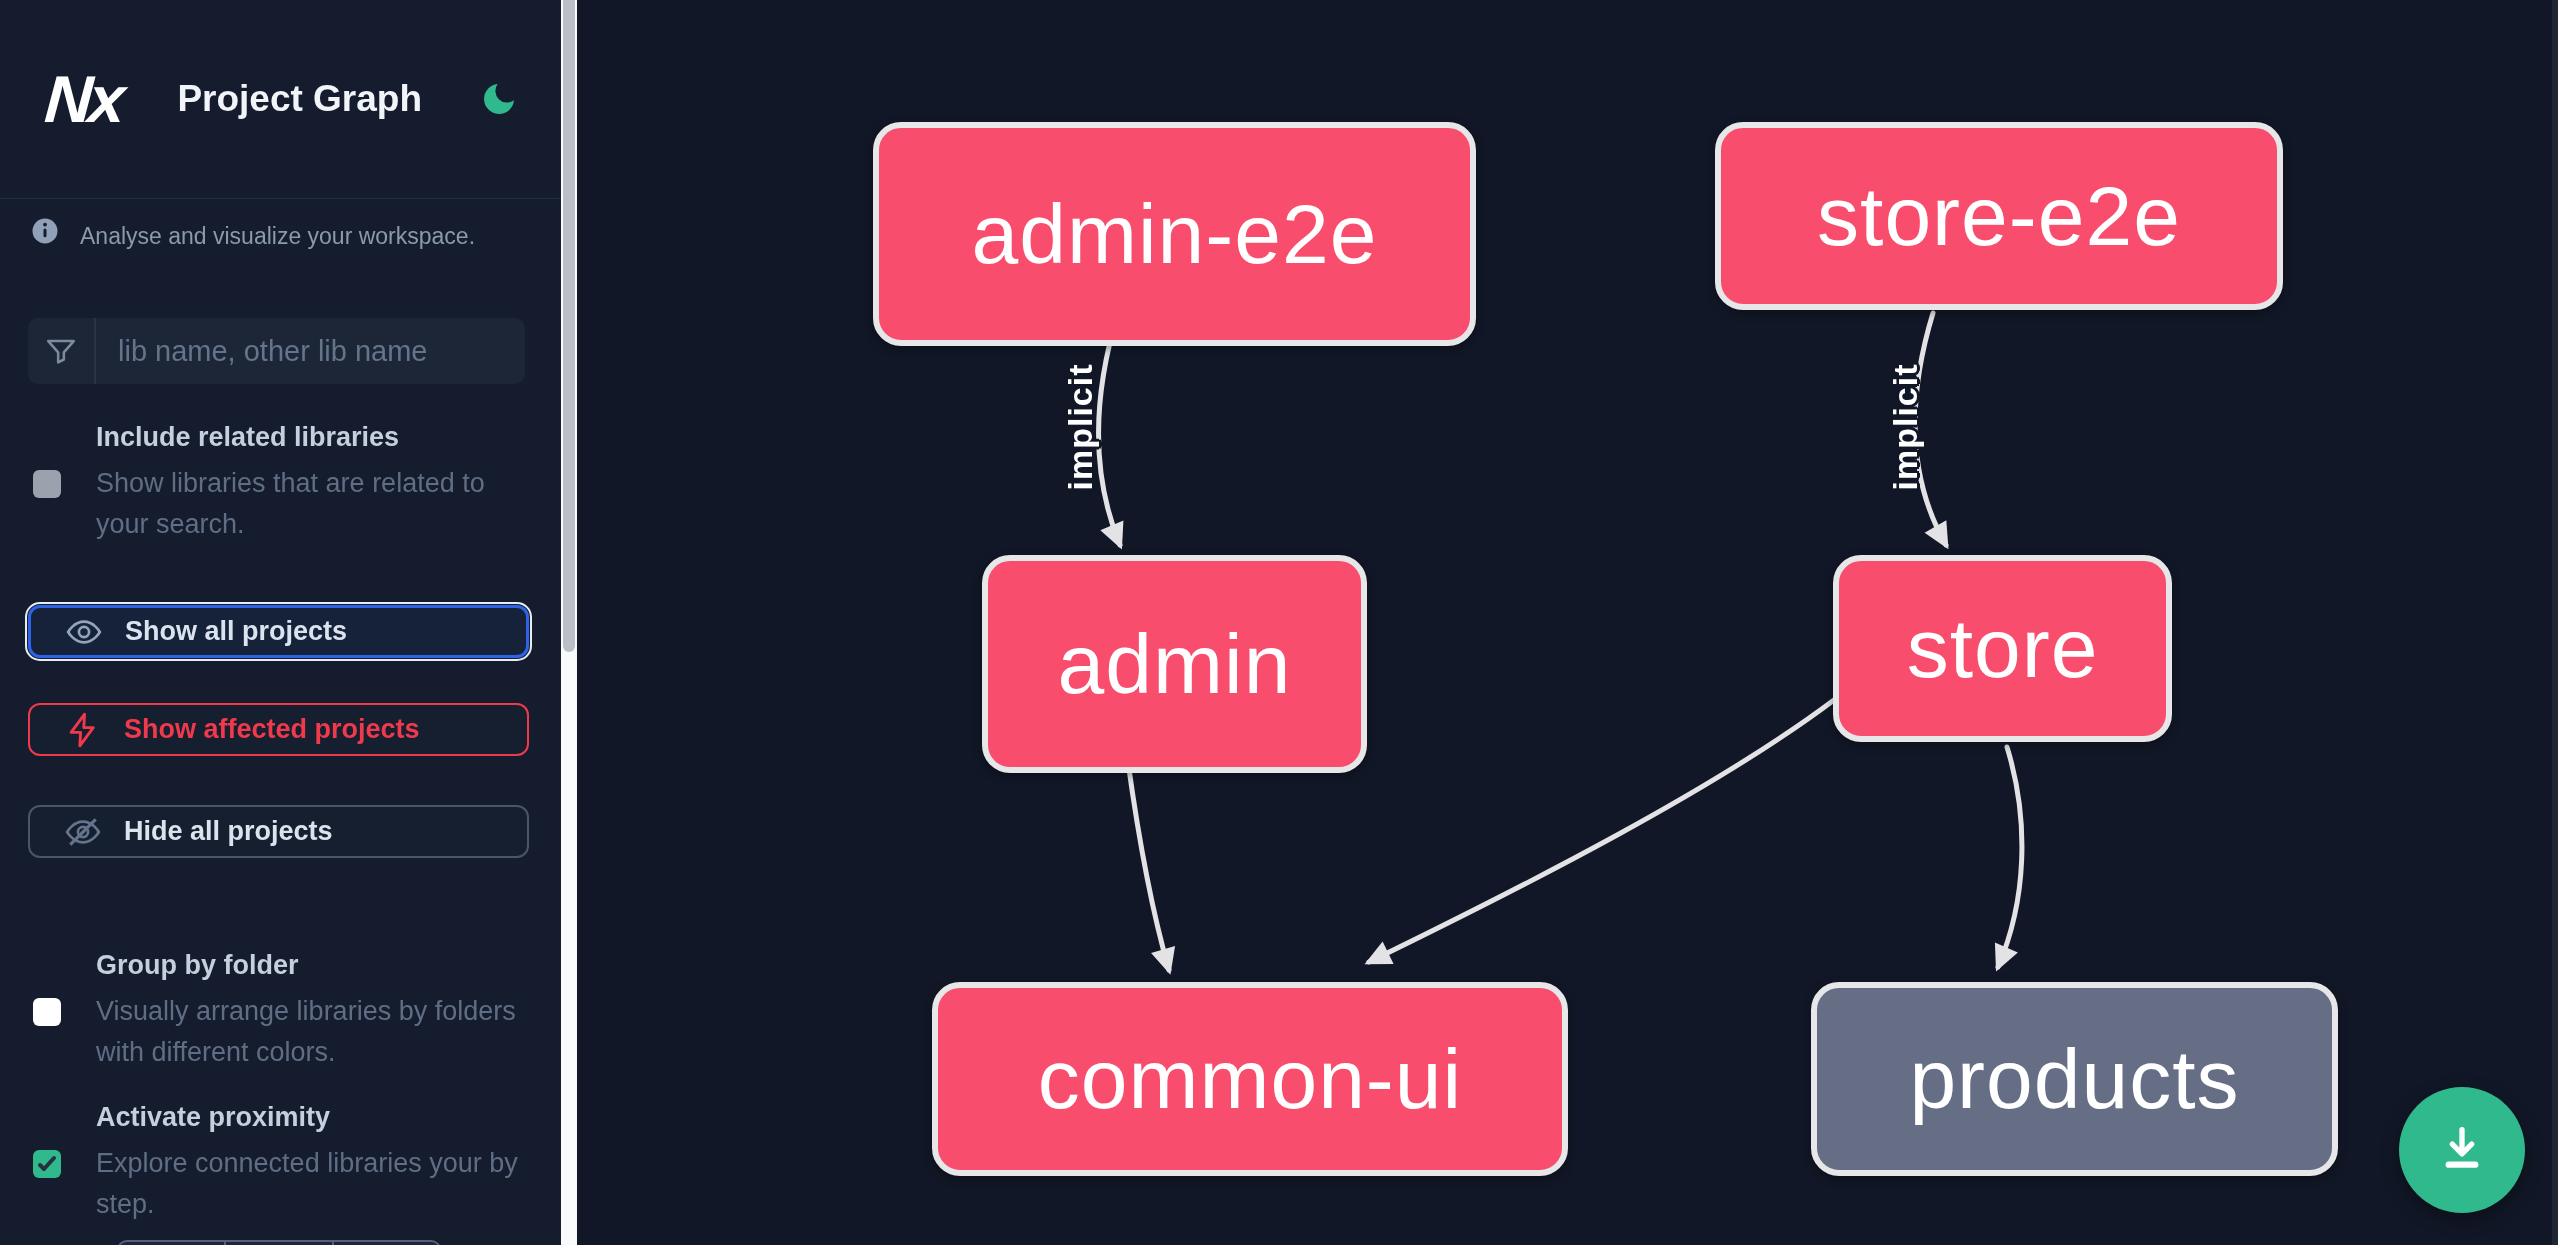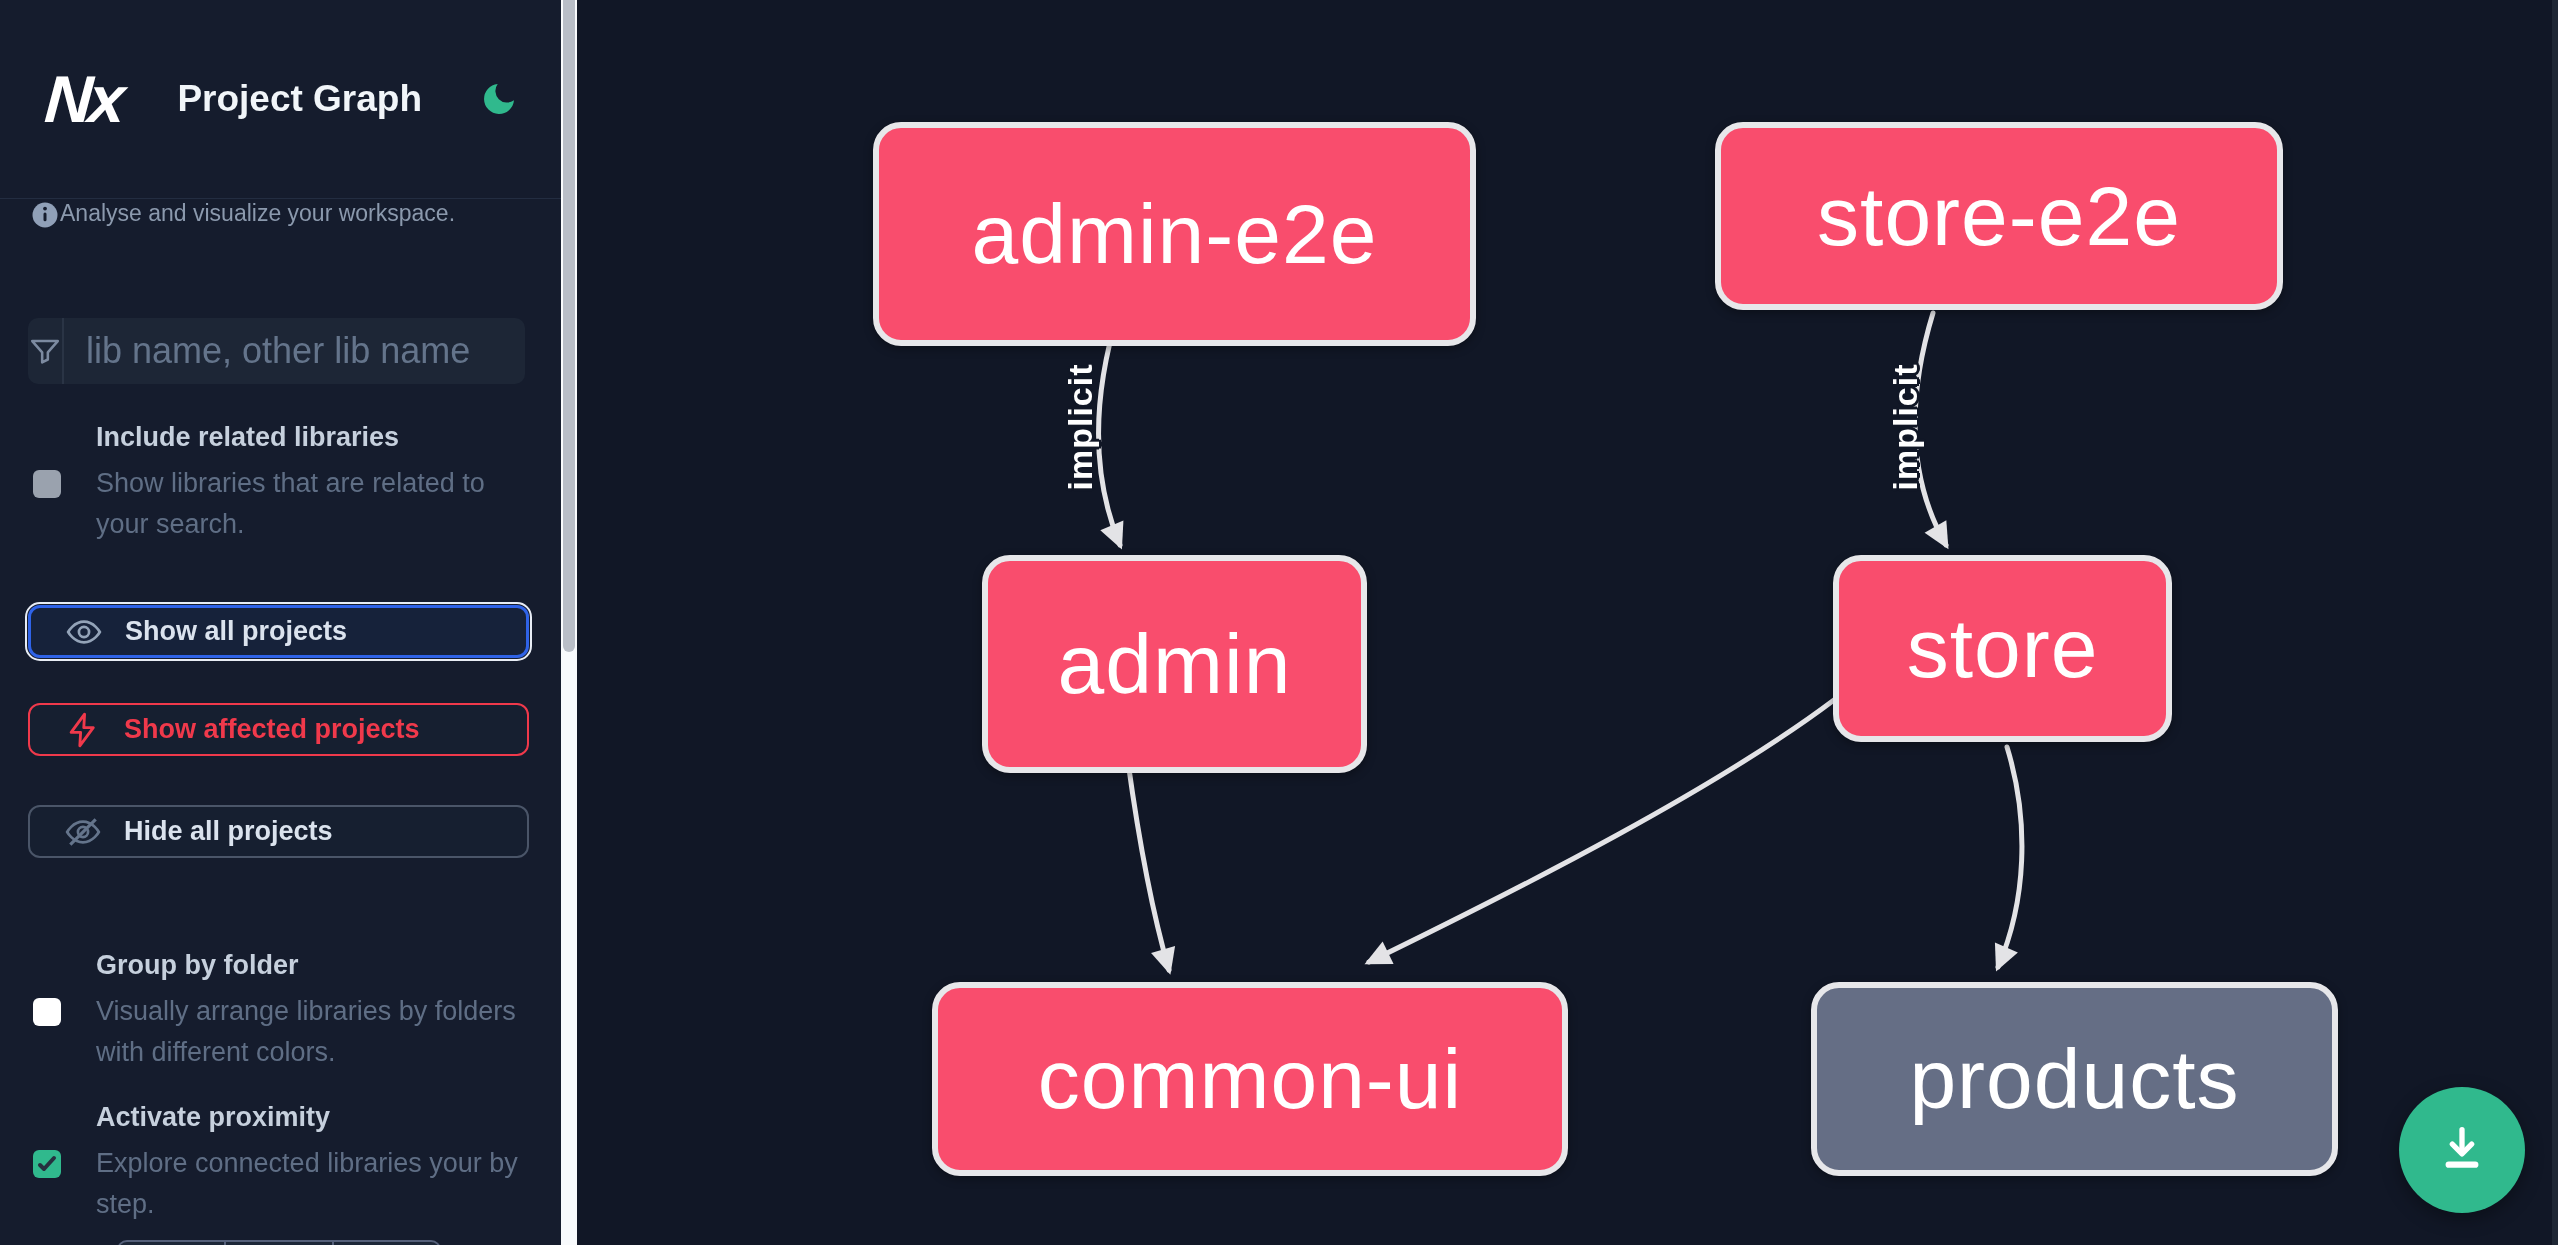--- a/index.html
+++ b/index.html
@@ -21,36 +21,36 @@
   }
   .nx-logo {
     font-weight:800; font-size:66px; color:#ffffff; letter-spacing:-4px;
     font-style:italic; transform:skewX(-4deg); line-height:1;
   }
   .sb-title { margin-left:56px; font-size:37px; font-weight:700; color:#f1f5f9; flex:1; }
   .moon-btn { width:40px; height:40px; display:block; }
 
   .info-row {
     position:absolute; top:200px; left:30px; right:36px; height:50px;
-    display:flex; align-items:flex-start; 
+    display:flex; align-items:flex-end; gap:20px;
   }
   .info-row .txt { font-size:23px; color:#8b99ad; }
 
   .search {
     position:absolute; top:318px; left:28px; width:497px; height:66px;
     background:#1d2636; border-radius:10px; display:flex; overflow:hidden;
   }
   .search .icon-box {
     width:68px; display:flex; align-items:center; justify-content:center;
     border-right:2px solid #2a3445;
   }
   .search input {
     flex:1; background:transparent; border:none; outline:none;
     font-family:"Liberation Sans", sans-serif;
-    font-size:36px; color:#22c55e; padding:0 22px;
+    font-size:29px; color:#22c55e; padding:0 22px;
   }
   .search input::placeholder { color:#64748b; opacity:1; }
 
   .opt { position:absolute; left:33px; right:28px; display:flex; gap:35px; align-items:center; }
   .opt-box {
     width:28px; height:28px; border-radius:6px; flex:0 0 28px; margin-top:5px;
     display:flex; align-items:center; justify-content:center;
   }
   .opt-box.gray  { background:#9aa2ae; }
   .opt-box.white { background:#ffffff; }

